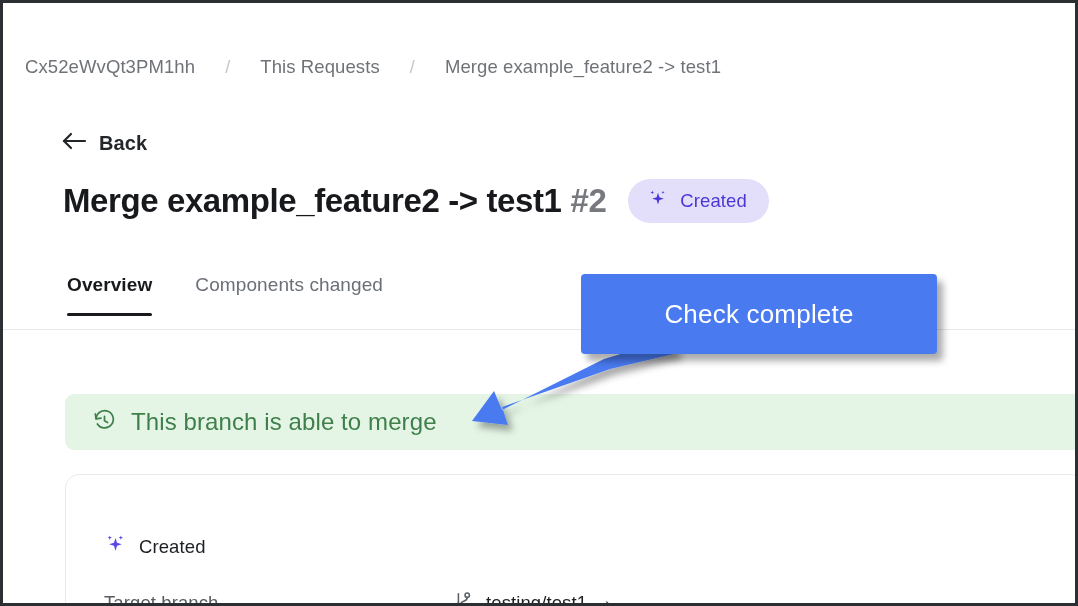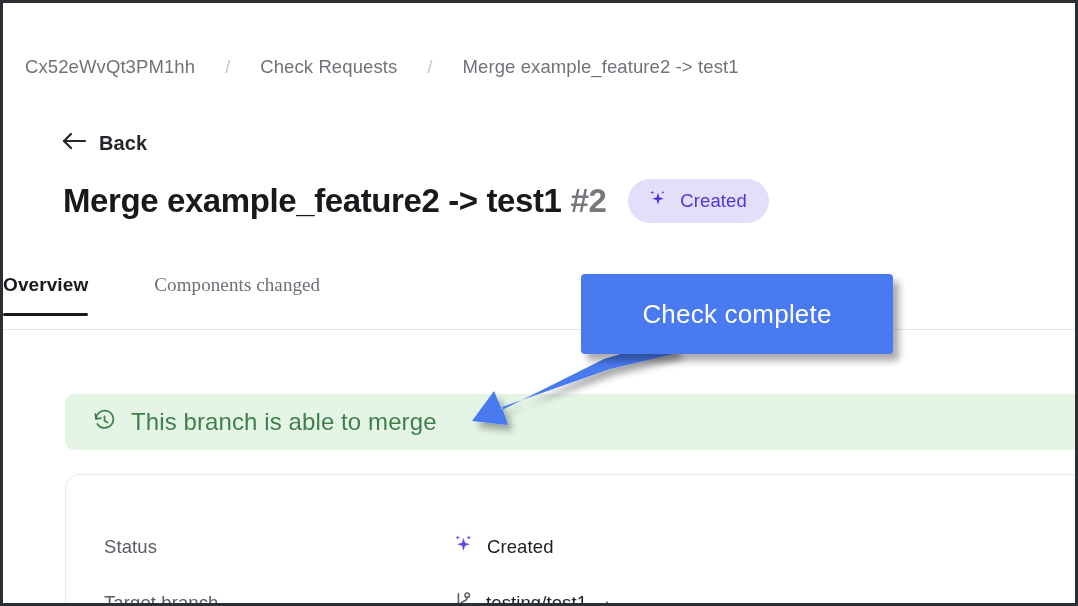--- a/index.html
+++ b/index.html
@@ -116,22 +116,22 @@
     align-items: flex-start;
   }
   .tab {
     position: relative;
     padding: 8px 0 20px 0;
     font-size: 19px;
     color: #6b7077;
     cursor: pointer;
     letter-spacing: .1px;
   }
-  .tab.first { }
-  .tab.second { margin-left: 66px; font-family: Liberation Serif, serif; }
+  .tab.first { margin-left: 64px; }
+  .tab.second { margin-left: 43px; }
   .tab.active { color: #17191c; font-weight: 700; }
   .tab.active::after {
     content: "";
     position: absolute;
     left: 0; right: 0; bottom: 0;
     height: 3px;
     background: #17191c;
     border-radius: 2px;
   }
   .tabs-divider {
@@ -201,21 +201,21 @@
     color: #43464b;
     font-size: 17px;
     line-height: 1;
   }
 
   
   .callout {
     position: absolute;
     left: 578px;
     top: 271px;
-    width: 312px;
+    width: 356px;
     height: 80px;
     background: #4a7af0;
     border-radius: 4px;
     display: flex;
     align-items: center;
     justify-content: center;
     box-shadow: 6px 7px 7px rgba(0,0,0,0.33);
     z-index: 20;
   }
   .callout-text {
@@ -235,21 +235,21 @@
 </style>
 </head>
 <body>
 
 <div class="frame">
   <div class="page">
 
     <nav class="breadcrumb">
       <span class="crumb">Cx52eWvQt3PM1hh</span>
       <span class="crumb-sep">/</span>
-      <span class="crumb">Check Requests</span>
+      <span class="crumb">This Requests</span>
       <span class="crumb-sep">/</span>
       <span class="crumb">Merge example_feature2 -&gt; test1</span>
     </nav>
 
     <div class="back-row">
       <span class="back-arrow">
         <svg width="26" height="20" viewBox="0 0 26 20" fill="none">
           <path d="M24 10 H3" stroke="#23272b" stroke-width="2.2" stroke-linecap="round"></path>
           <path d="M10 3 L3 10 L10 17" stroke="#23272b" stroke-width="2.2" stroke-linecap="round" stroke-linejoin="round"></path>
         </svg>
@@ -285,21 +285,20 @@
           <path d="M2.4 5.2 L3.2 10.3 L8.3 9.5"></path>
           <path d="M12 7.6 V12.2 L15.2 14.1"></path>
         </svg>
       </span>
       <span class="merge-banner-text">This branch is able to merge</span>
     </div>
 
     <div class="details-card">
 
       <div class="detail-row">
-        <div class="detail-label">Status</div>
         <div class="detail-value">
           <span>
             <svg width="23" height="23" viewBox="0 0 24 24" fill="#5b48e8">
               <path d="M12 5.2 L13.6 10.2 L18.6 11.8 L13.6 13.4 L12 18.4 L10.4 13.4 L5.4 11.8 L10.4 10.2 Z"></path>
               <path d="M6.0 2.6 L6.6 4.3 L8.3 4.9 L6.6 5.5 L6.0 7.2 L5.4 5.5 L3.7 4.9 L5.4 4.3 Z"></path>
               <path d="M17.6 2.6 L18.2 4.3 L19.9 4.9 L18.2 5.5 L17.6 7.2 L17.0 5.5 L15.3 4.9 L17.0 4.3 Z"></path>
             </svg>
           </span>
           <span>Created</span>
         </div>

